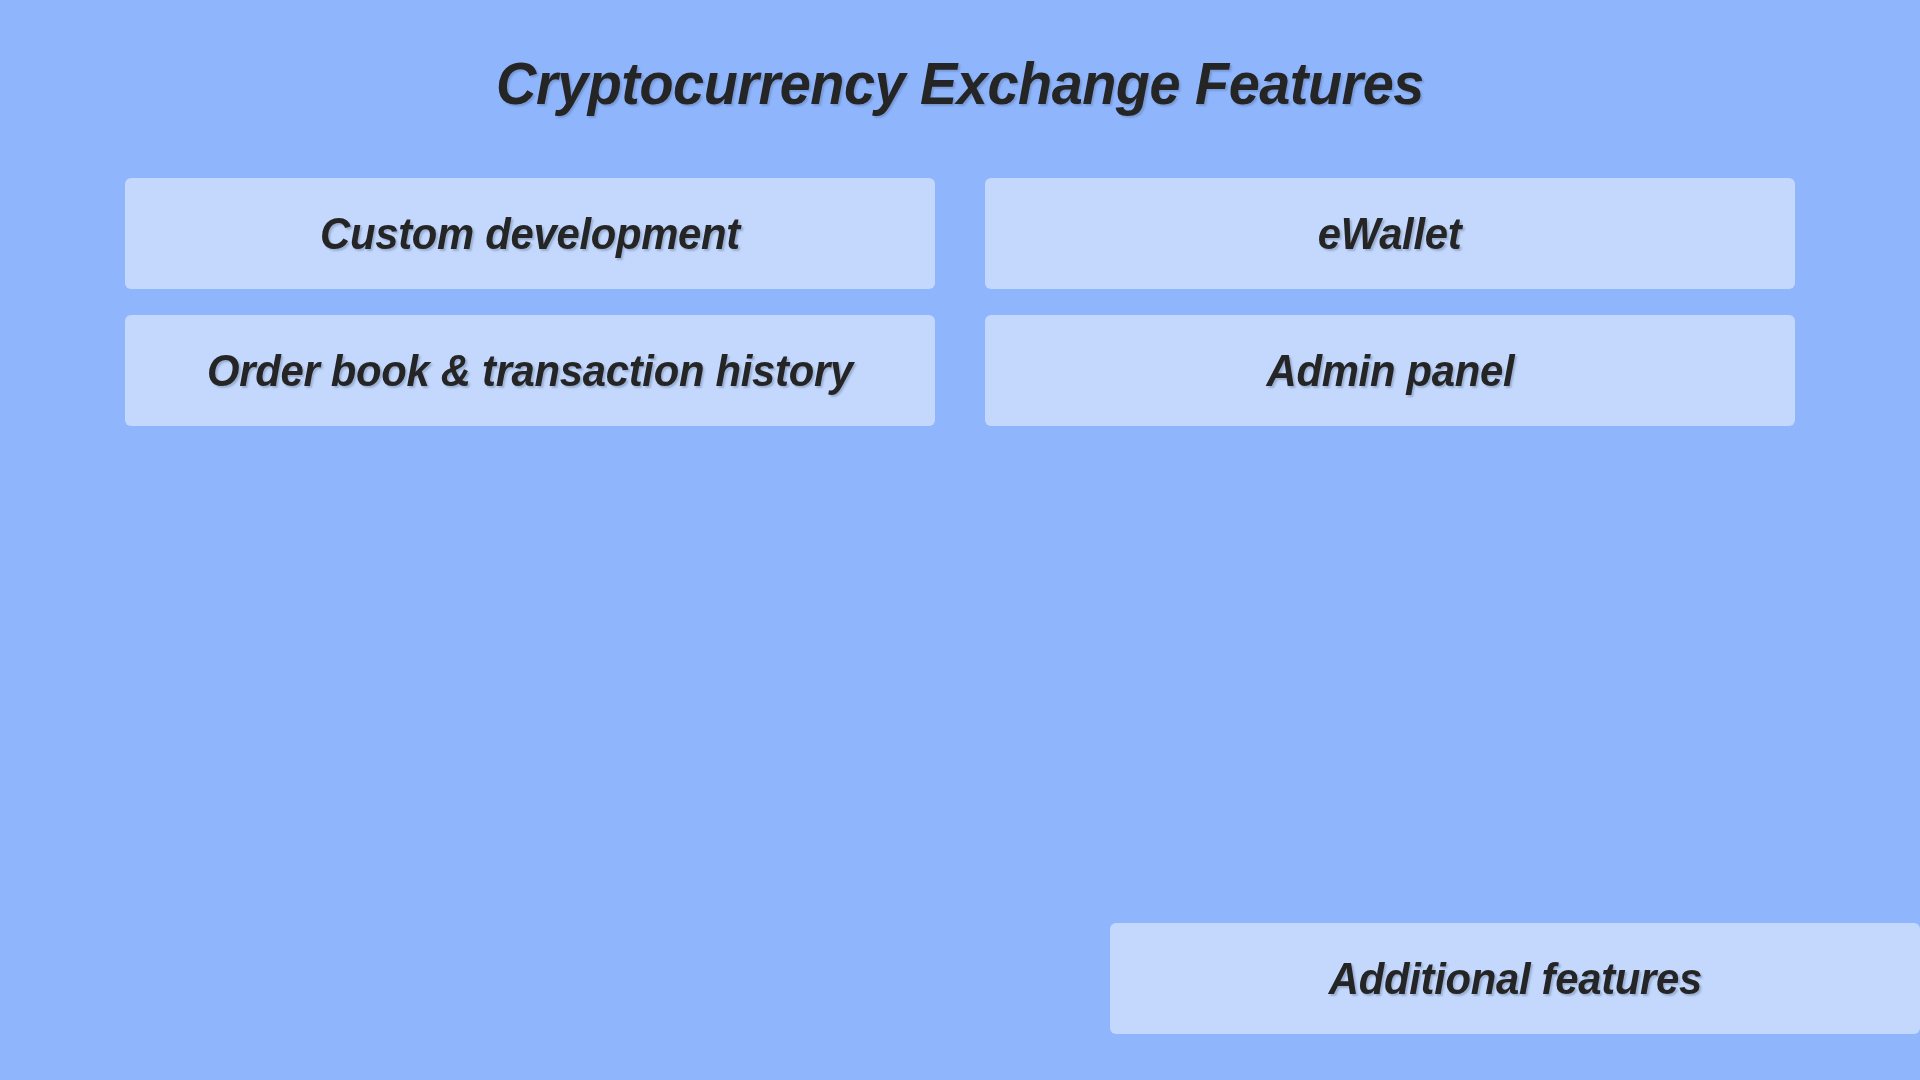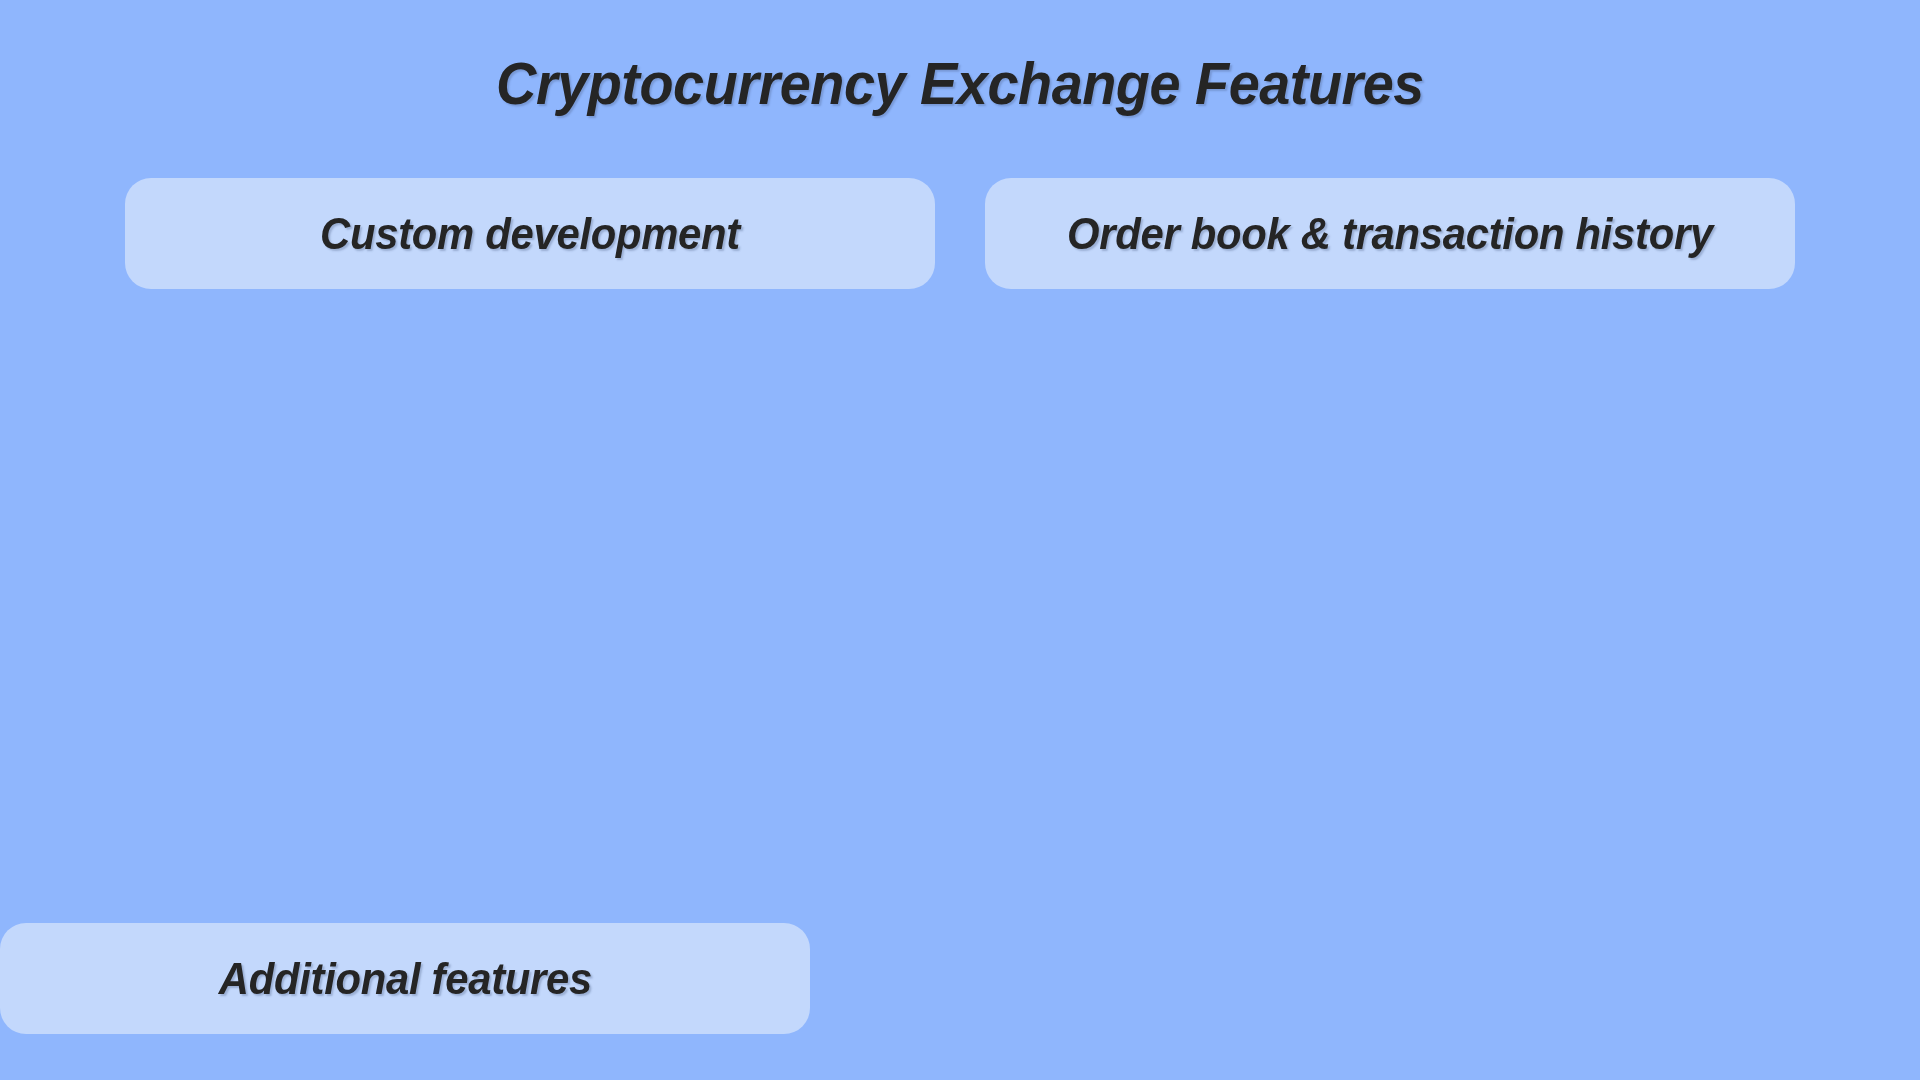--- a/index.html
+++ b/index.html
@@ -49,21 +49,21 @@
     top: 163px;
     width: 1670px;
     display: grid;
     grid-template-columns: 810px 810px;
     column-gap: 50px;
     row-gap: 26px;
   }
 
   .card {
     height: 111px;
-    border-radius: 26px;
+    border-radius: 6px;
     background: #c3d8fc;
     display: flex;
     align-items: center;
     justify-content: center;
     box-sizing: border-box;
     padding: 8px 18px;
   }
 
   .card-label {
     font-size: 44px;
@@ -79,51 +79,57 @@
     transform-origin: center center;
   }
 
   
   #footer-row {
     position: absolute;
     left: 0;
     top: 908px;
     width: 1920px;
     display: flex;
-    justify-content: flex-start;
+    justify-content: flex-end;
   }
 
   #footer-row .card {
     width: 810px;
   }
 </style>
 </head>
 <body>
 
 <div id="slide">
 
   <div id="title">Cryptocurrency Exchange Features</div>
 
   <div id="grid">
 
     <div class="card">
       <span class="card-label">Custom development</span>
     </div>
 
 
+    <div class="card">
+      <span class="card-label">eWallet</span>
+    </div>
 
 
 
 
 
 
     <div class="card">
       <span class="card-label">Order book &amp; transaction history</span>
     </div>
 
+    <div class="card">
+      <span class="card-label">Admin panel</span>
+    </div>
 
   </div>
 
   <div id="footer-row">
     <div class="card">
       <span class="card-label">Additional features</span>
     </div>
   </div>
 
 </div>

